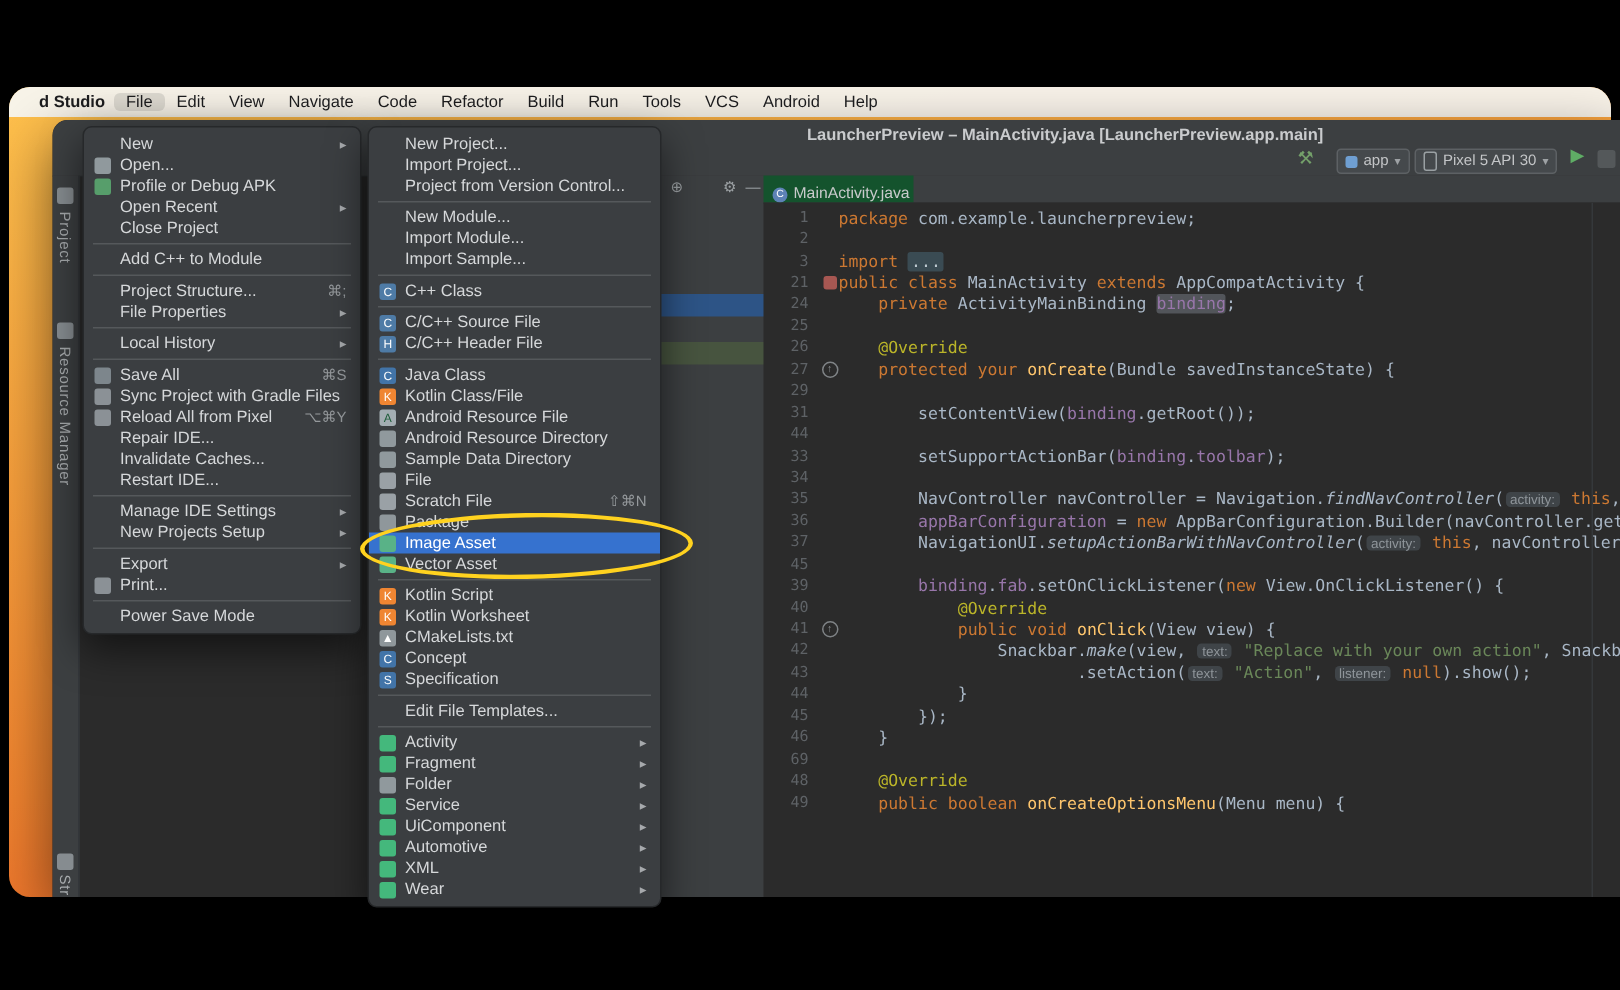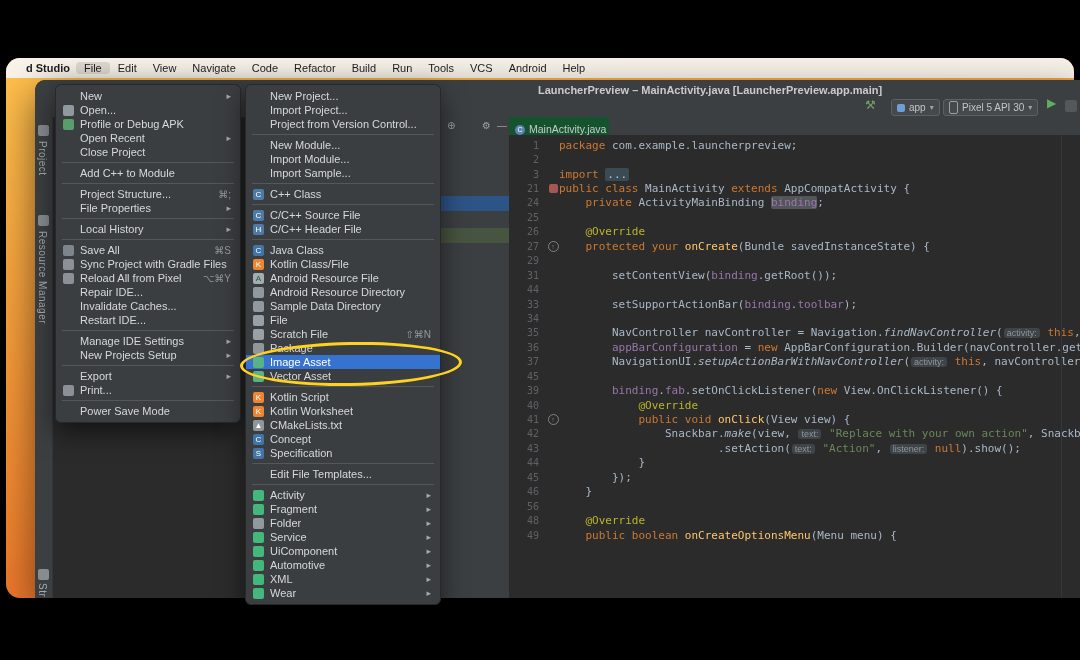--- a/index.html
+++ b/index.html
@@ -276,21 +276,21 @@
             <span class="lnum">45</span>
             <span class="gut-ic"></span>
             <span class="code-text"><span class="tk-t">        });</span></span>
           </div>
           <div class="code-row">
             <span class="lnum">46</span>
             <span class="gut-ic"></span>
             <span class="code-text"><span class="tk-t">    }</span></span>
           </div>
           <div class="code-row">
-            <span class="lnum">56</span>
+            <span class="lnum">69</span>
             <span class="gut-ic"></span>
             <span class="code-text"></span>
           </div>
           <div class="code-row">
             <span class="lnum">48</span>
             <span class="gut-ic"></span>
             <span class="code-text"><span class="tk-t">    </span><span class="tk-a">@Override</span></span>
           </div>
           <div class="code-row">
             <span class="lnum">49</span>

